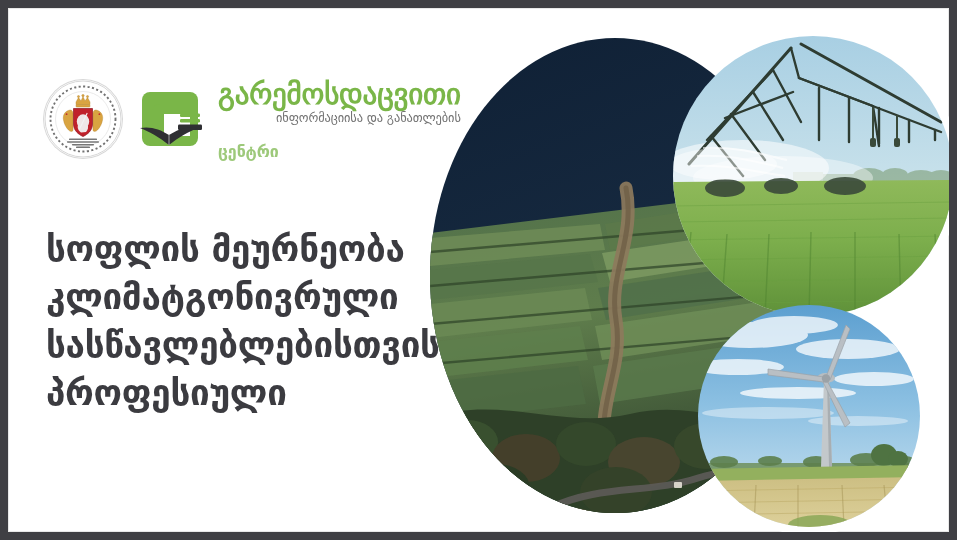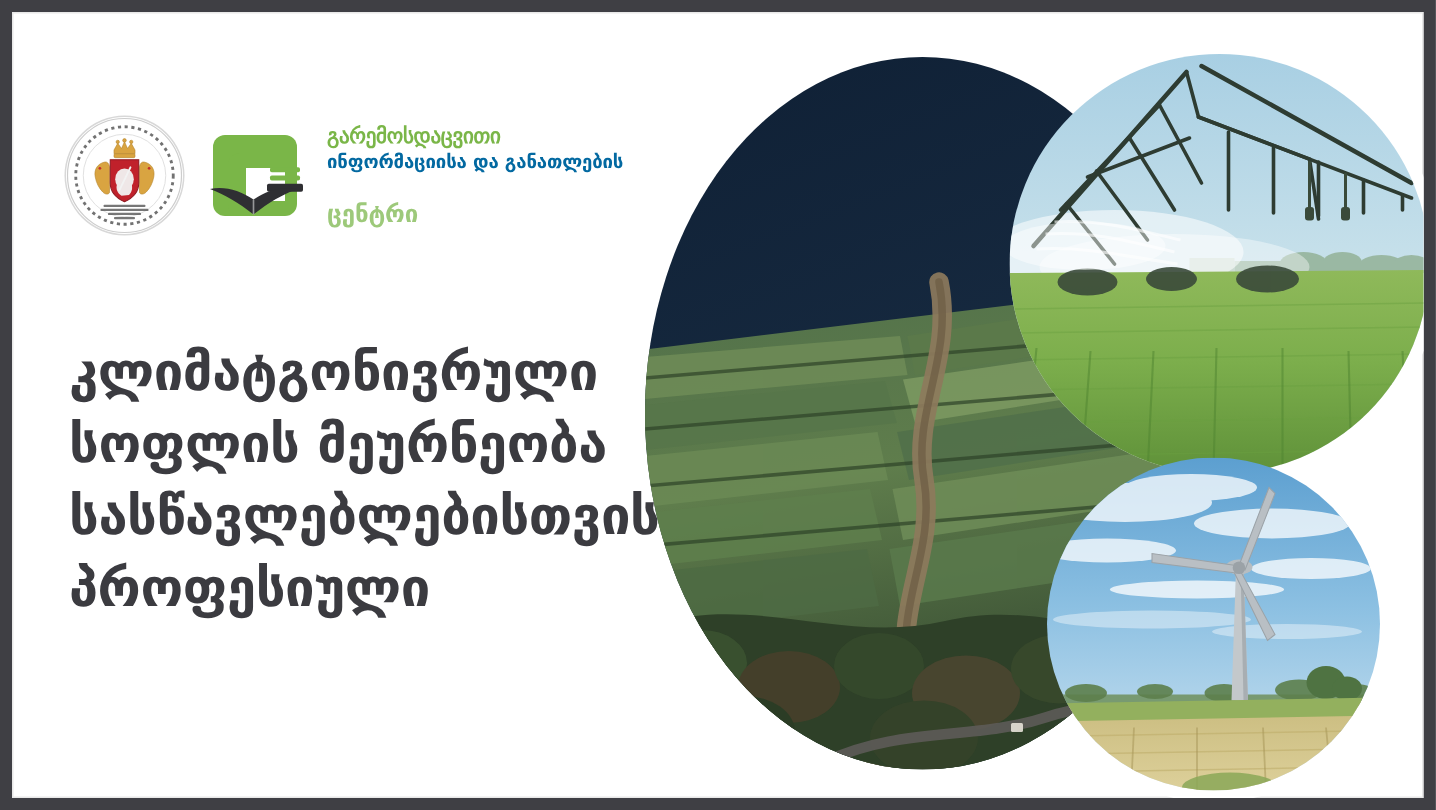--- a/index.html
+++ b/index.html
@@ -51,30 +51,30 @@
     flex:0 0 auto;
   }
   .mark svg { width:100%; height:100%; display:block; }
 
   .logo-text {
     display:flex; flex-direction:column;
     line-height:1.0;
     padding-top:2px;
   }
   .lt1 {
-    font-family:Liberation Serif, serif;
-    font-size:14px; font-weight:700;
+    font-family:Liberation Sans, sans-serif;
+    font-size:29px; font-weight:700;
     color:#7ab648; letter-spacing:-0.2px;
     white-space:nowrap;
   }
   .lt2 {
     font-family:"DejaVu Sans", sans-serif;
-    font-size:12.4px; font-weight:700;
-    color:#0369a1; letter-spacing:-0.1px;
-    margin-top:3px; white-space:nowrap;
+    font-size:12.4px; font-weight:400;
+    color:#737373; letter-spacing:-0.1px;
+    margin-top:3px; white-space:nowrap;text-align:right;
   }
   .lt3 {
     font-family:"DejaVu Sans", sans-serif;
     font-size:16px; font-weight:700;
     color:#9dc97a; letter-spacing:-0.1px;
     margin-top:20px; white-space:nowrap;
   }
 
   
   .headline {
@@ -431,20 +431,20 @@
       </div>
 
       <div class="logo-text">
         <span class="lt1">გარემოსდაცვითი</span>
         <span class="lt2">ინფორმაციისა და განათლების</span>
         <span class="lt3">ცენტრი</span>
       </div>
     </div>
 
     <div class="headline">
+      <span class="hl">სოფლის მეურნეობა</span>
       <span class="hl">კლიმატგონივრული</span>
-      <span class="hl">სოფლის მეურნეობა</span>
       <span class="hl">სასწავლებლებისთვის</span>
       <span class="hl">პროფესიული</span>
     </div>
 
   </div>
 </div>
 
 </body></html>

